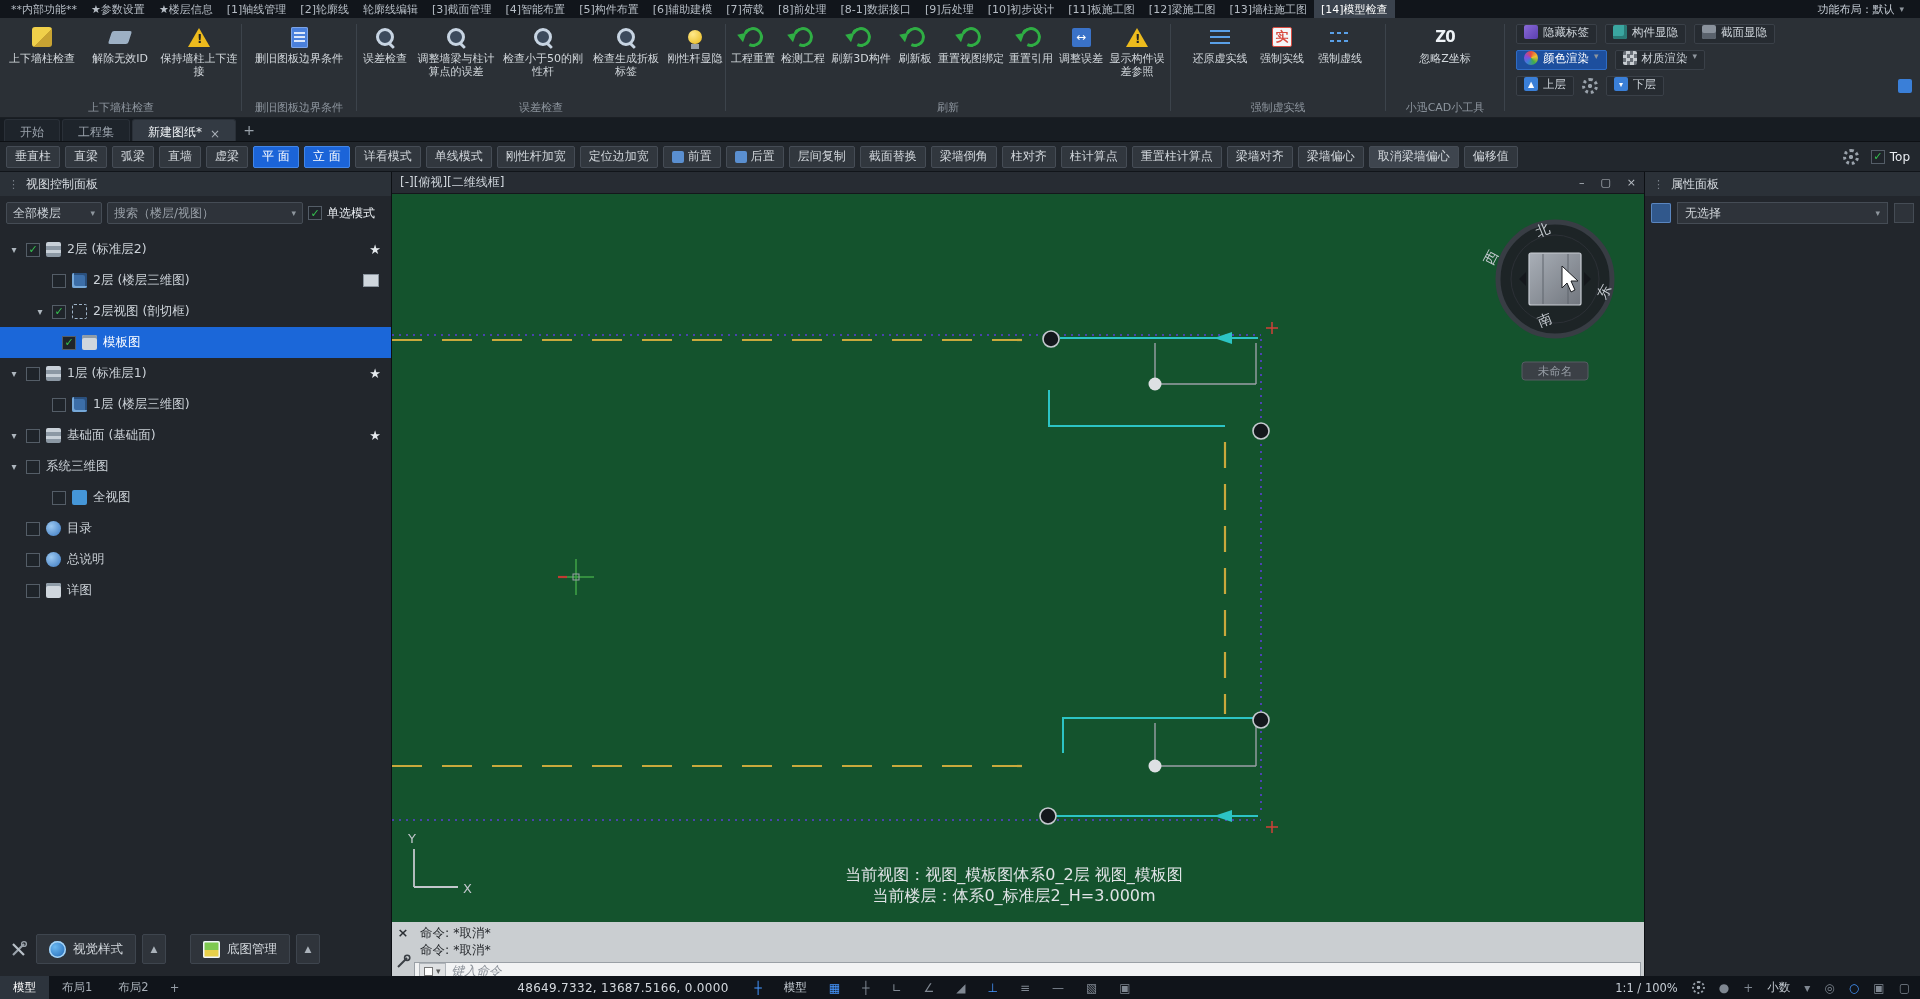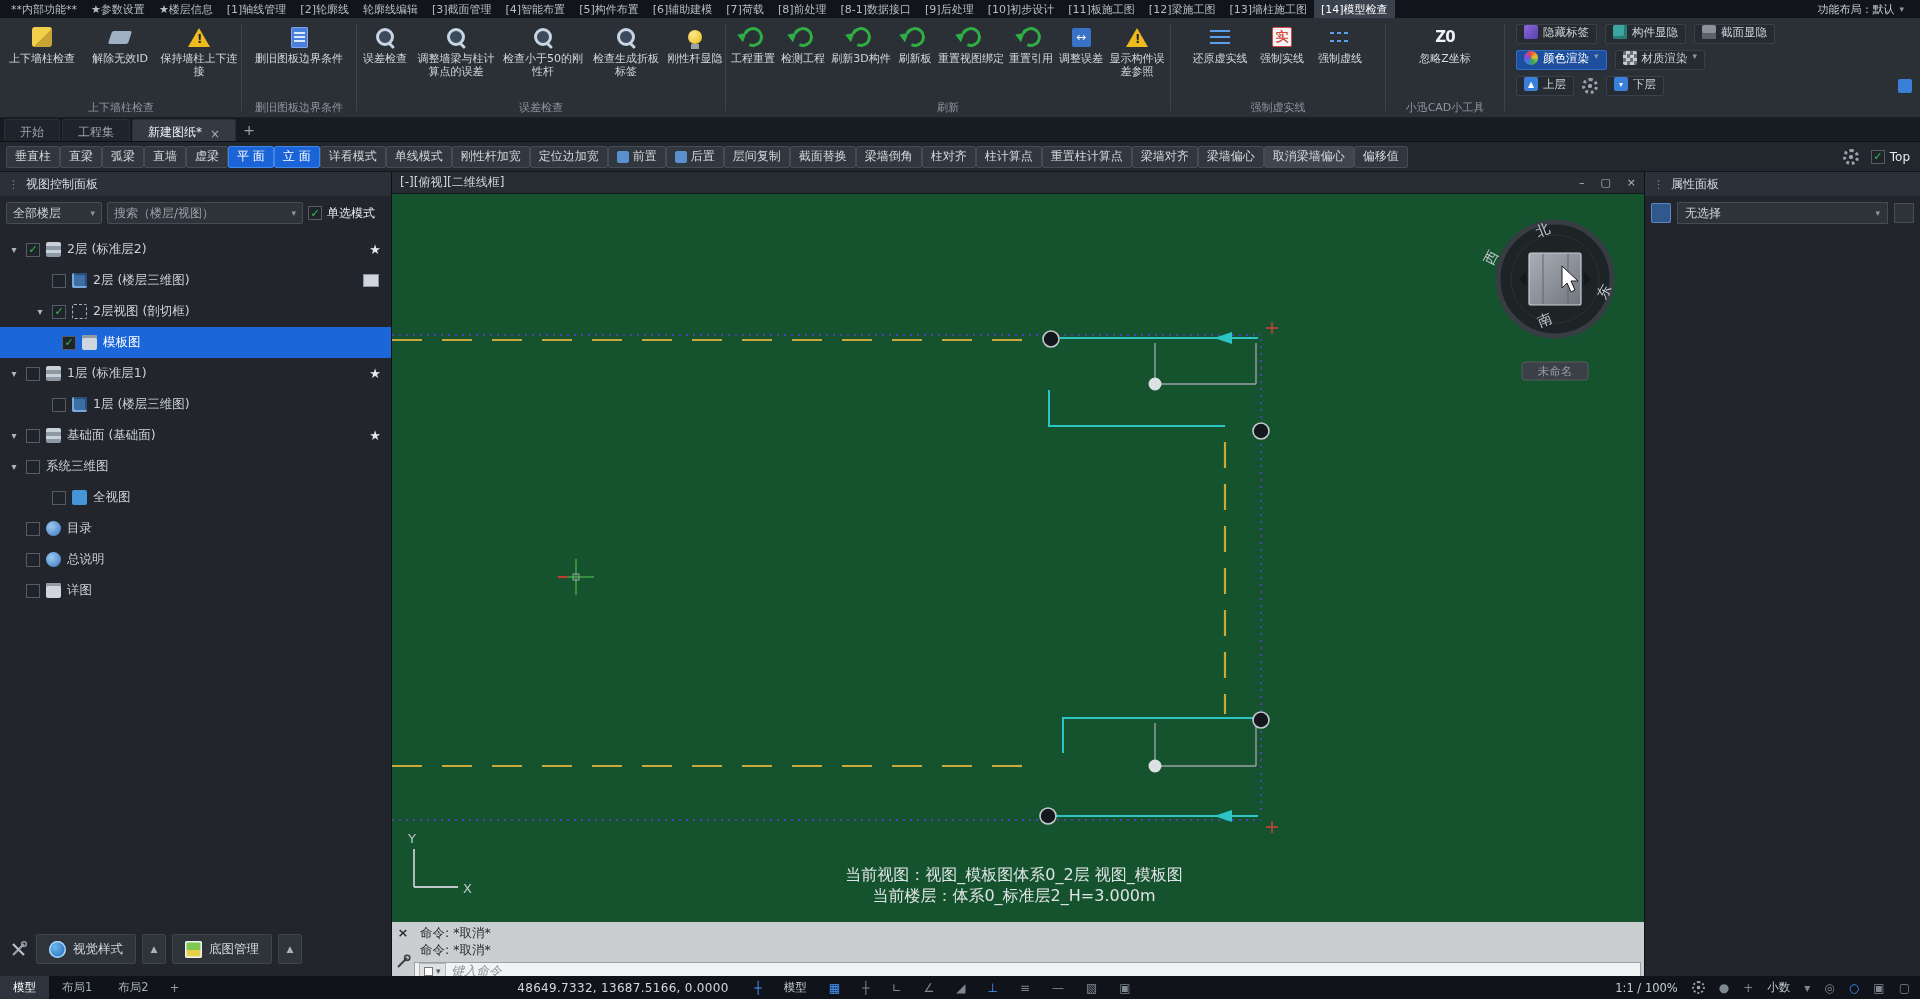--- a/index.html
+++ b/index.html
@@ -57,21 +57,21 @@
 .gear{width:16px;height:16px;border-radius:50%;border:3px dotted #9aa2ab;background:radial-gradient(circle,#9aa2ab 28%,transparent 32%);flex:none}
 
 
 .doctabs{position:absolute;left:0;top:118px;width:1920px;height:24px;background:#171c22;display:flex;align-items:flex-end;padding:0 4px;border-bottom:1px solid #0d1014}
 .dtab{height:22px;display:flex;align-items:flex-end;gap:8px;padding:0 15px;font-size:12px;color:#9aa2ab;background:#1e242b;margin-right:2px;border:1px solid #2a3038;border-bottom:none;border-radius:3px 3px 0 0;white-space:nowrap}
 .dtab.active{background:#333a43;color:#eef1f4}
 .dx{color:#aab1b9;font-size:12px}
 .dplus{width:22px;height:22px;display:flex;align-items:center;justify-content:center;color:#9aa2ab;font-size:14px}
 
 
-.toolbar2{position:absolute;left:0;top:142px;width:1920px;height:30px;background:#22272d;display:flex;align-items:center;padding:0 6px;border-bottom:1px solid #11151a}
+.toolbar2{position:absolute;left:0;top:142px;width:1920px;height:30px;background:#22272d;display:flex;align-items:center;gap:5px;padding:0 6px;border-bottom:1px solid #11151a}
 .tbtn{height:22px;display:flex;align-items:center;gap:4px;padding:0 8px;background:#31373e;border:1px solid #454c55;border-radius:2px;font-size:12px;color:#d2d7dc;white-space:nowrap}
 .tbtn.blue{background:#1b64d8;border-color:#4286e8;color:#fff}
 .tbtn.light{background:#3e454e}
 .tb-ic{width:12px;height:12px;background:#5a8fd0;border-radius:2px;flex:none}
 .tb-right{margin-left:auto;display:flex;align-items:center;gap:12px;padding-right:4px}
 .chk{display:flex;align-items:center;gap:5px;color:#e8ecf0;font-size:12px}
 .cb{width:14px;height:14px;background:#1f242a;border:1px solid #545d67;display:flex;align-items:center;justify-content:center;flex:none}
 .cb i{font-style:normal;color:#36c24f;font-size:11px;line-height:1}
 
 
@@ -558,21 +558,21 @@
             <line x1="3" y1="15" x2="14" y2="4" stroke="#9aa2ab" stroke-width="2.2"></line>
             <line x1="3" y1="4" x2="14" y2="15" stroke="#b9c1c9" stroke-width="2.2"></line>
             <circle cx="14" cy="4" r="2.4" fill="none" stroke="#9aa2ab" stroke-width="1.4"></circle>
           </svg>
         </span>
       <span class="lb-btn">
           <span class="ic-globe"></span>
           <span>视觉样式</span>
         </span>
       <span class="lb-up">▲</span>
-      <span class="lb-btn" style="">
+      <span class="lb-btn" style="margin-left:18px">
           <span class="ic-image"></span>
           <span>底图管理</span>
         </span>
       <span class="lb-up">▲</span>
     </div>
   </div>
 
   <div class="canvaswrap">
     <div class="cv-title">
       <span>[-][俯视][二维线框]</span>

